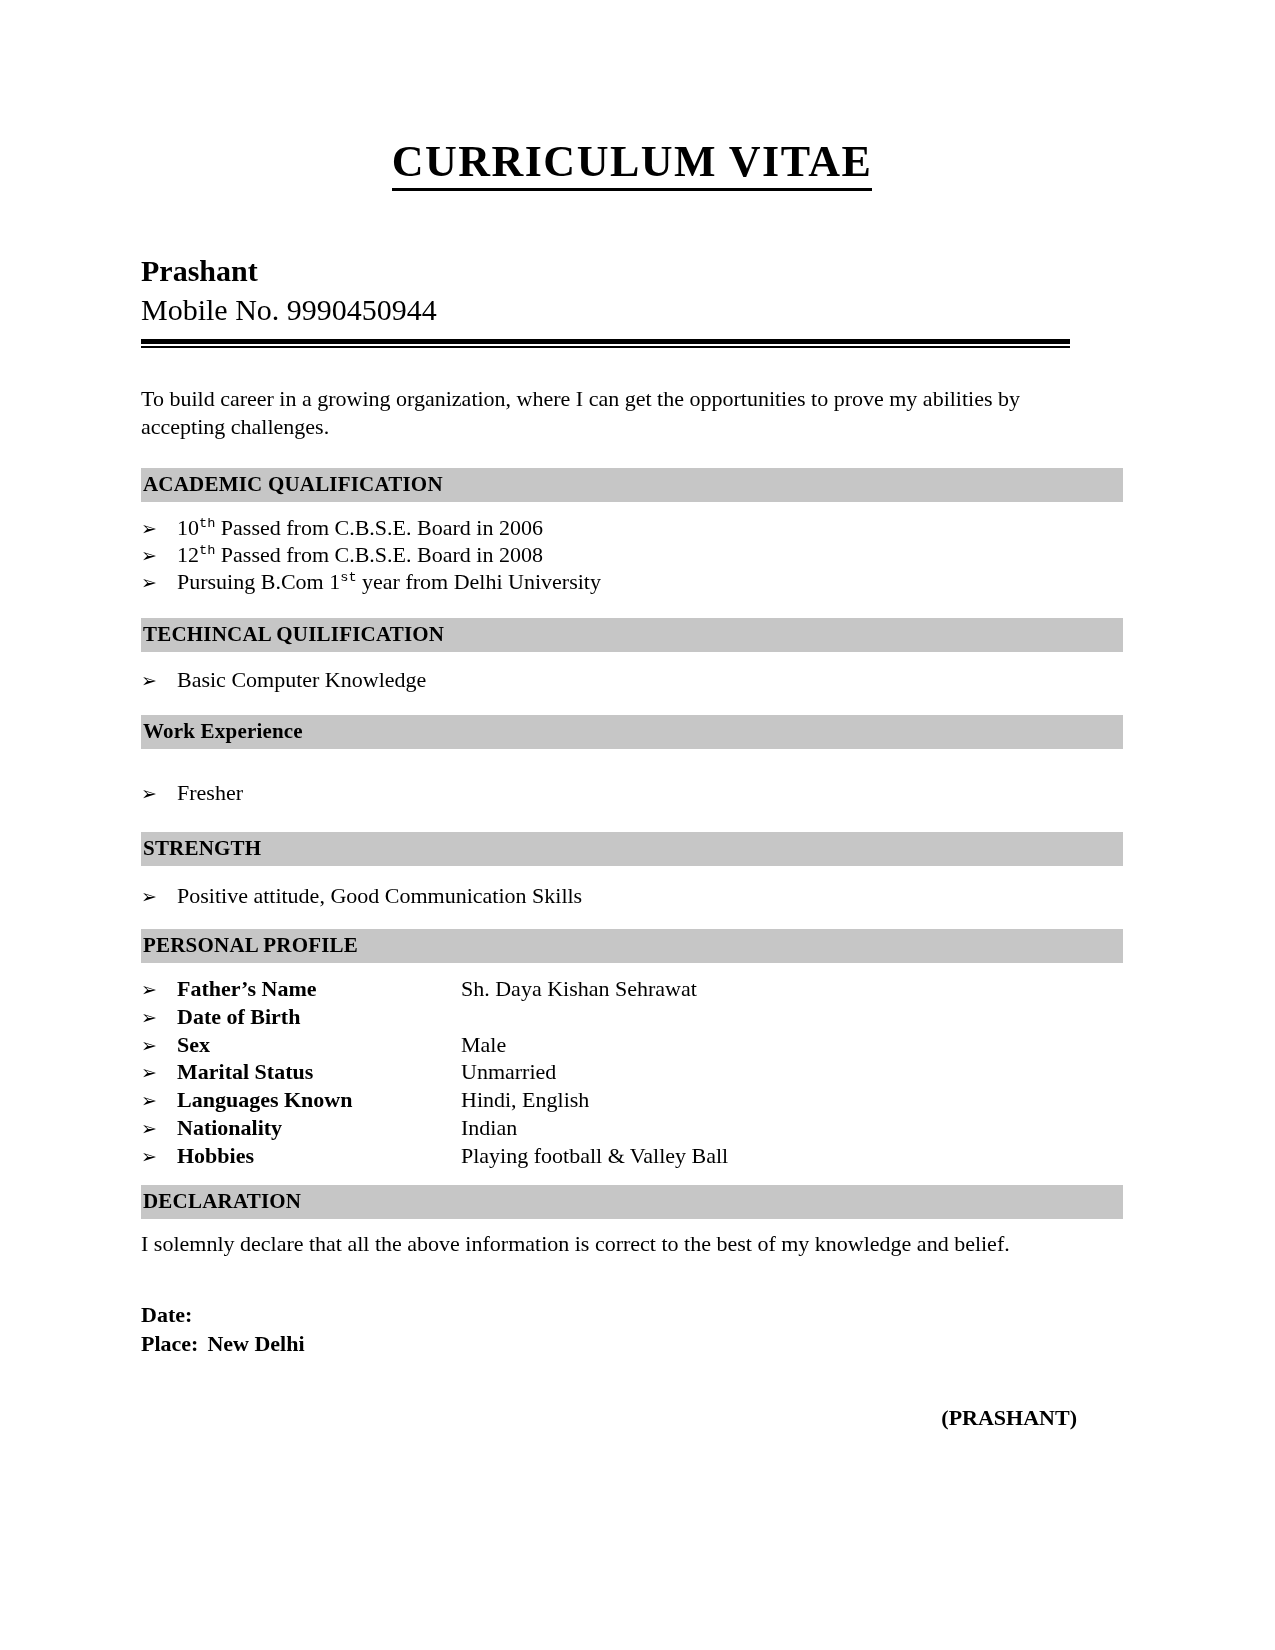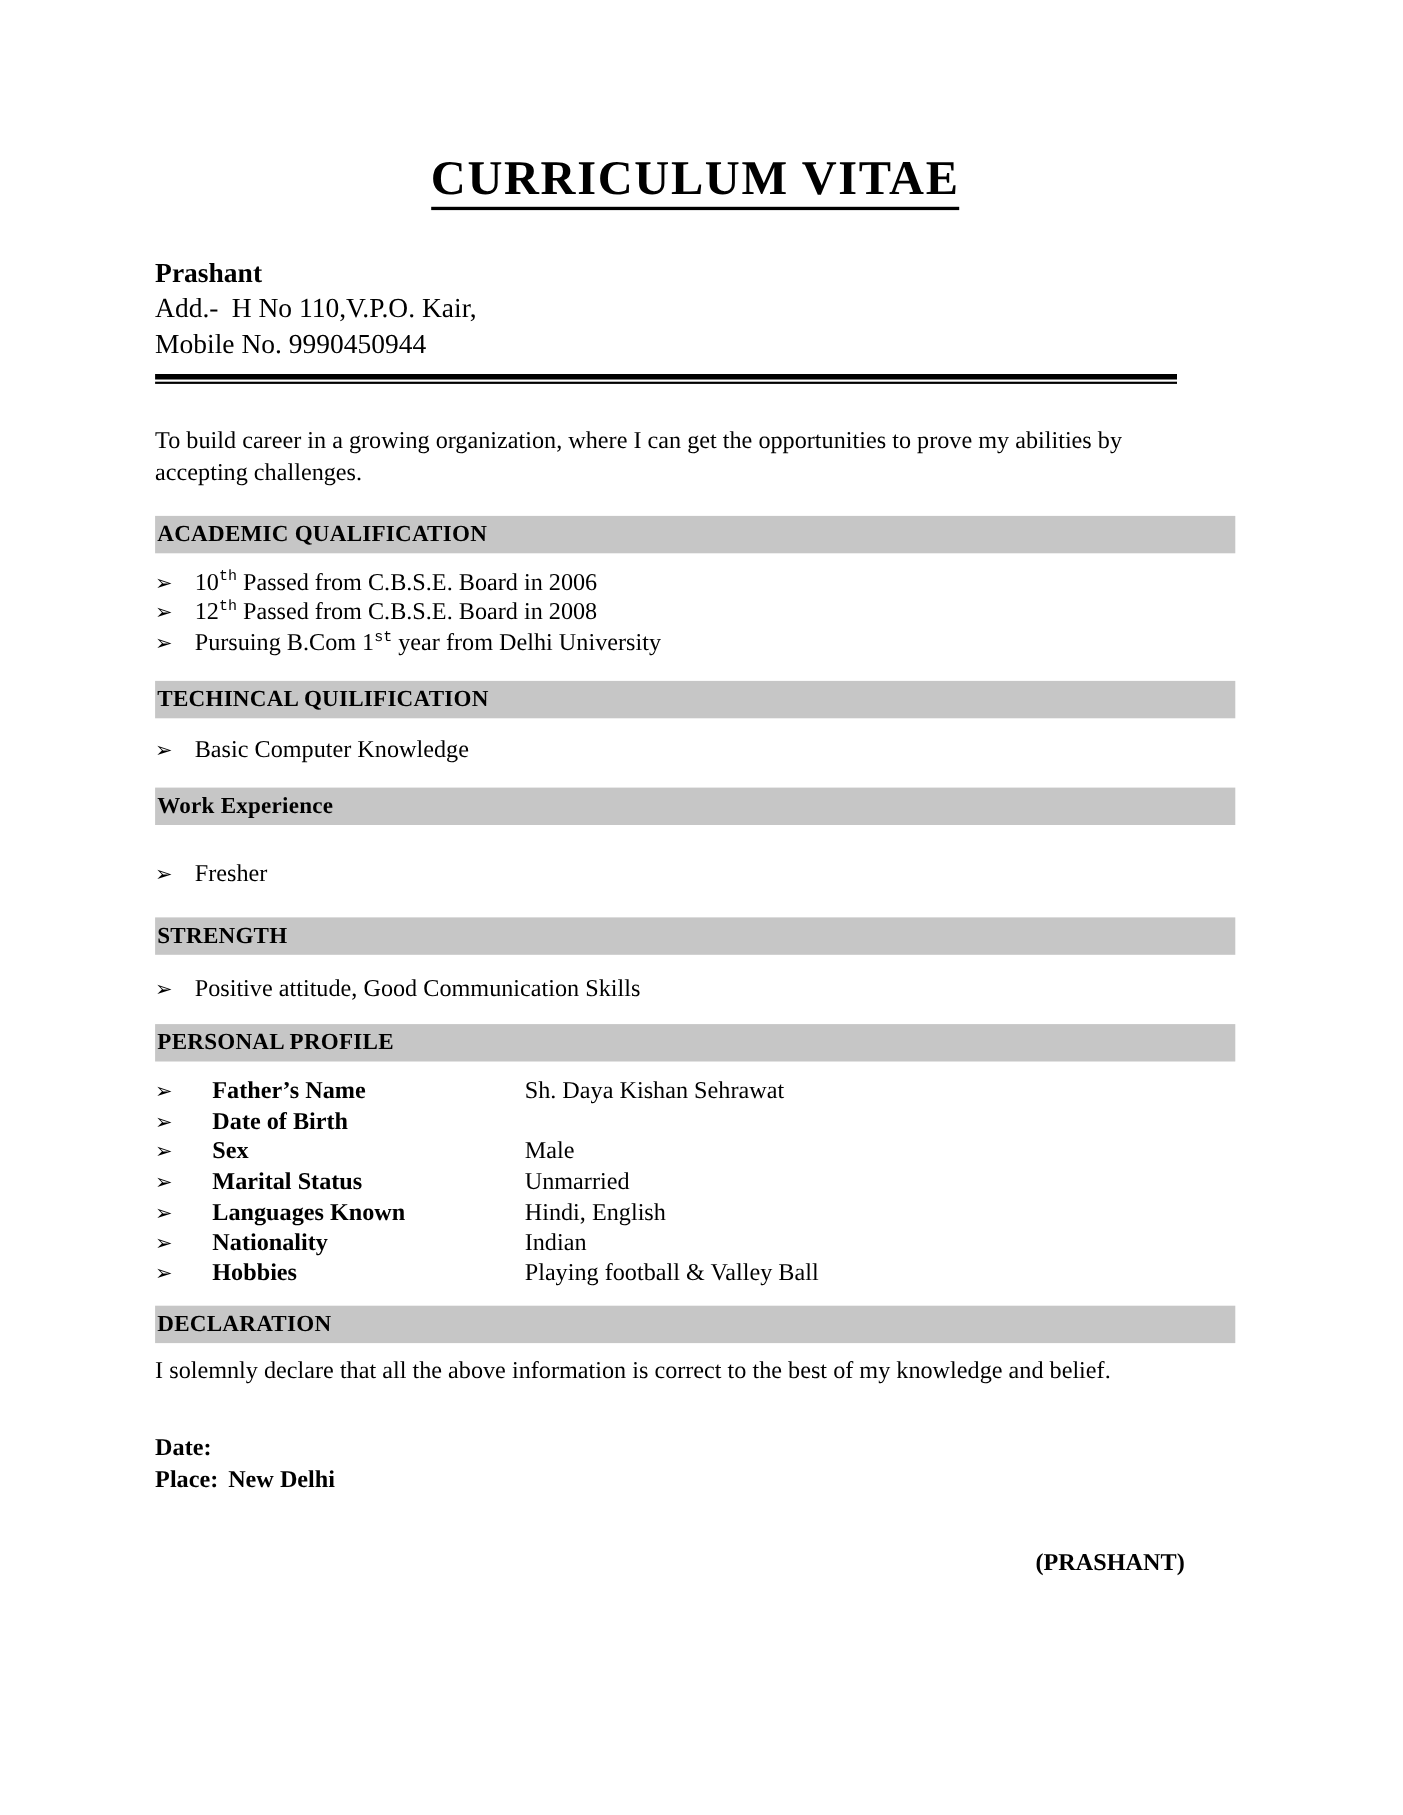--- a/index.html
+++ b/index.html
@@ -39,22 +39,22 @@
     font-size: 44px;
     font-weight: 700;
     letter-spacing: 1.5px;
     border-bottom: 3px solid #000;
     padding-bottom: 2px;
     line-height: 1.08;
   }
 
   
   .identity {
-    margin-top: 42px;
-    font-size: 25px;
+    margin-top: 60px;
+    font-size: 30px;
     line-height: 1.30;
   }
   .identity .name {
     font-weight: 700;
   }
   .identity .lbl {
     font-weight: 400;
   }
   .addr-gap {
     display: inline-block;
@@ -136,21 +136,20 @@
     width: 36px;
     flex: 0 0 36px;
     font-size: 19px;
     font-family: "DejaVu Sans", sans-serif;
     line-height: 1;
   }
   .profile .p-label {
     width: 284px;
     flex: 0 0 284px;
     font-weight: 700;
-    margin-left: 16px;
   }
   .profile .p-value {
     flex: 1 1 auto;
   }
 
   
   .footer-block {
     margin-top: 42px;
     font-size: 22px;
     font-weight: 700;
@@ -181,23 +180,20 @@
 <div class="page">
   <div class="content">
 
     <div class="title-wrap">
       <div class="doc-title">CURRICULUM VITAE</div>
     </div>
 
     <div class="identity">
       <div class="name">Prashant</div>
       <div>
-        <span>Add.-</span><span class="addr-gap"></span><span>H No 110,V.P.O. Kair,</span>
-      </div>
-      <div>
         <span class="lbl">Mobile No</span><span>.</span> <span>9990450944</span>
       </div>
     </div>
 
     <div class="double-rule">
       <div class="thick"></div>
       <div class="thin"></div>
     </div>
 
     <div class="sp-26"></div>

